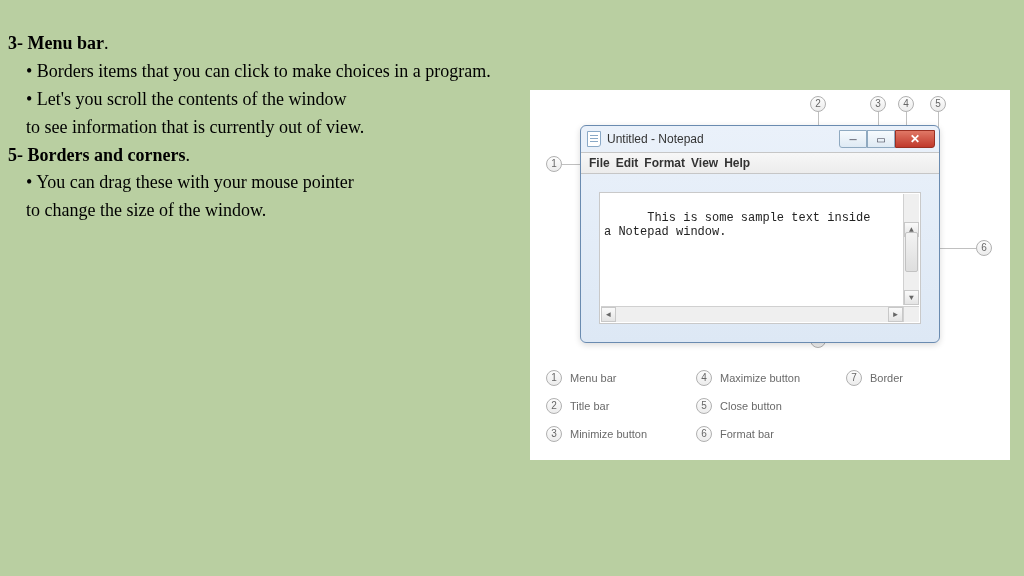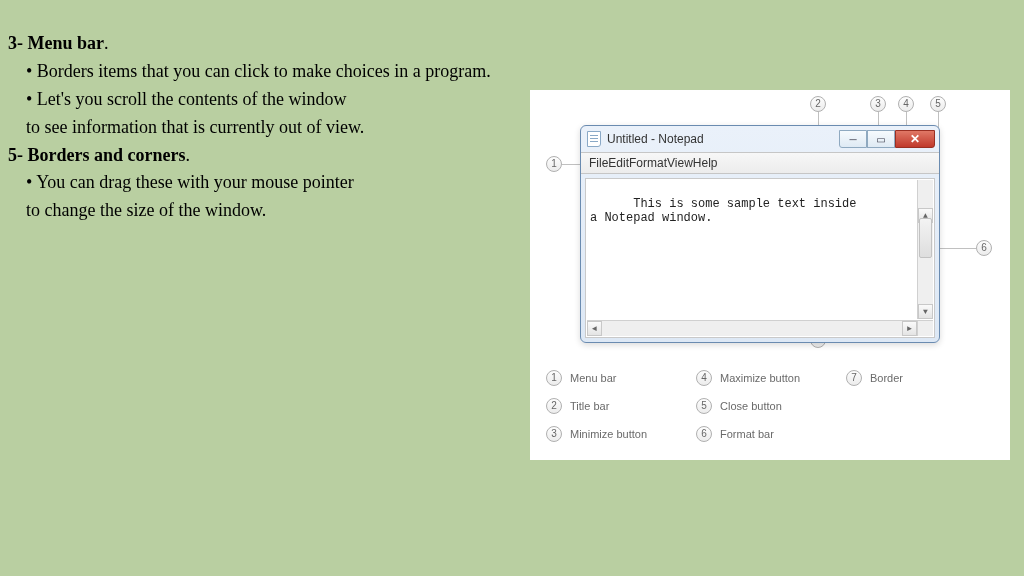--- a/index.html
+++ b/index.html
@@ -101,30 +101,31 @@
     font-size: 12px;
     font-weight: bold;
   }
   .np-menu {
     height: 22px;
     background: linear-gradient(#f7f7f7,#ececec);
     border-top: 1px solid #c6c6c6;
     border-bottom: 1px solid #c6c6c6;
     display: flex;
     align-items: center;
-    gap: 0;
+    gap: 6px;
     padding: 0 8px;
     font-size: 12px;
     color: #333;
+    font-weight: bold;
   }
   .np-body {
     position: relative;
     background: #fff;
-    height: 160px;
-    margin: 4px;
+    height: 132px;
+    margin: 18px;
     border: 1px solid #c9c9c9;
     font-family: "Courier New", monospace;
     font-size: 12px;
     color: #222;
     padding: 4px 18px 4px 4px;
     white-space: pre;
   }
   .vscroll {
     position: absolute;
     right: 1px; top: 1px; bottom: 18px;

